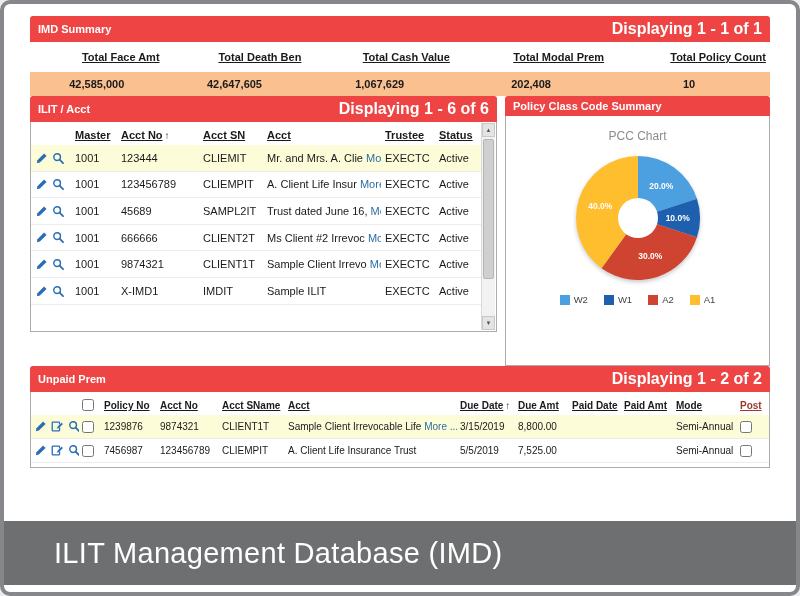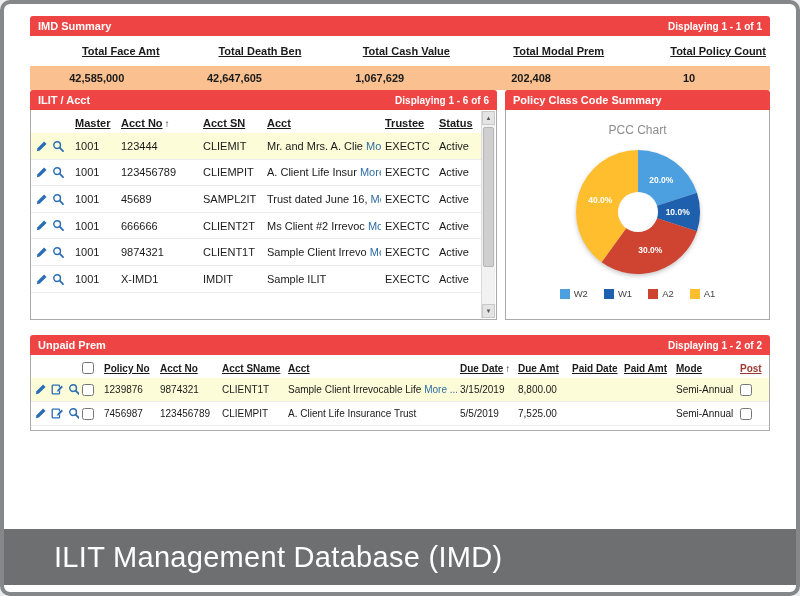--- a/index.html
+++ b/index.html
@@ -2,21 +2,21 @@
 <html><head>
 <meta charset="utf-8">
 <style>
   * { margin:0; padding:0; box-sizing:border-box; }
   html,body { width:800px; height:596px; background:#ECEDEE; font-family:"Liberation Sans",sans-serif; font-size:11px; color:#1a1a1a; }
   .frame { position:absolute; inset:0; border:4px solid #85878B; border-radius:10px; background:#fff; overflow:hidden; }
   .content { padding:12px 26px 0; }
 
   
   .panel-header { background:#ef4444; color:#fff; font-size:11px; font-weight:bold; padding:4px 8px; display:flex; justify-content:space-between; align-items:center; border-radius:3px 3px 0 0; }
-  .panel-header .disp { font-size:10px;padding-left:30px; }
+  .panel-header .disp { font-size:16px;padding-left:30px; }
 
   
   .summary-table { width:100%; border-collapse:separate; border-spacing:0; font-size:11px; }
   .summary-table th { padding:9px 4px 6px; font-weight:bold; text-decoration:underline; text-align:right; white-space:nowrap; cursor:pointer; }
   .summary-table td { background:#FAC090; font-weight:bold; text-align:center; padding:6px 4px; border-top:3px solid #fff; }
 
   
   .mid { display:flex; gap:8px; }
   .ilit-panel { width:467px; }
   .pcc-panel { flex:1; }
@@ -34,38 +34,38 @@
   .icons-cell { white-space:nowrap; }
   .ic { width:13px; height:13px; vertical-align:middle; margin-right:4px; cursor:pointer; }
 
   
   .vscroll { position:absolute; top:1px; right:1px; bottom:1px; width:14px; background:#F2F2F2; border-left:1px solid #DADADA; display:flex; flex-direction:column; }
   .vs-btn { height:14px; background:#E4E4E4; border:1px solid #C8C8C8; font-size:6px; color:#555; display:flex; align-items:center; justify-content:center; cursor:pointer; }
   .vs-track { flex:1; position:relative; }
   .vs-thumb { position:absolute; top:2px; left:1px; right:1px; height:78%; background:#CFCFCF; border:1px solid #B5B5B5; border-radius:2px; cursor:grab; }
 
   
-  .pcc-body { height:210px; display:flex; flex-direction:column; align-items:center; }
+  .pcc-body { height:250px; display:flex; flex-direction:column; align-items:center; }
   .pcc-title { color:#8C8C8C; font-size:12px; margin-top:13px; }
   #pcc-svg { margin-top:5px; filter:drop-shadow(0 2px 2px rgba(0,0,0,.22)); }
   .legend { display:flex; gap:16px; margin-top:6px; }
   .legend-item { display:flex; align-items:flex-end; gap:4px; font-size:9.5px; color:#444; }
   .legend-swatch { width:10px; height:10px; display:inline-block; }
 
   
-  .unpaid { margin-top:15px;border-radius:26px; }
+  .unpaid { margin-top:0;border-radius:26px; }
   .unpaid-body { padding-bottom:4px; }
   .grid-sm { font-size:10px; }
   .grid-sm th { padding:7px 3px 4px; }
   .grid-sm td { padding:5px 3px; }
   .post-col .col-label { color:#9A3A2E; }
   input[type="checkbox"] { width:12px; height:12px; cursor:pointer; vertical-align:middle; }
 
   
-  .title-bar { position:absolute; left:0; right:0; bottom:7px; height:56px; background:#6E6F71; display:flex; align-items:center; padding-left:50px; }
+  .title-bar { position:absolute; left:0; right:0; bottom:7px; height:64px; background:#6E6F71; display:flex; align-items:center; padding-left:50px; }
   .title-bar span { color:#FFFFFF; font-size:29px; letter-spacing:.3px; }
 </style>
 </head>
 <body>
 
 <svg width="0" height="0" style="position:absolute">
   <defs>
     <g id="ic-pencil">
         <path d="M11.2 1.8l3 3-8.2 8.2-3.7.7.7-3.7z" fill="#2A6DB5"></path>
       </g>

